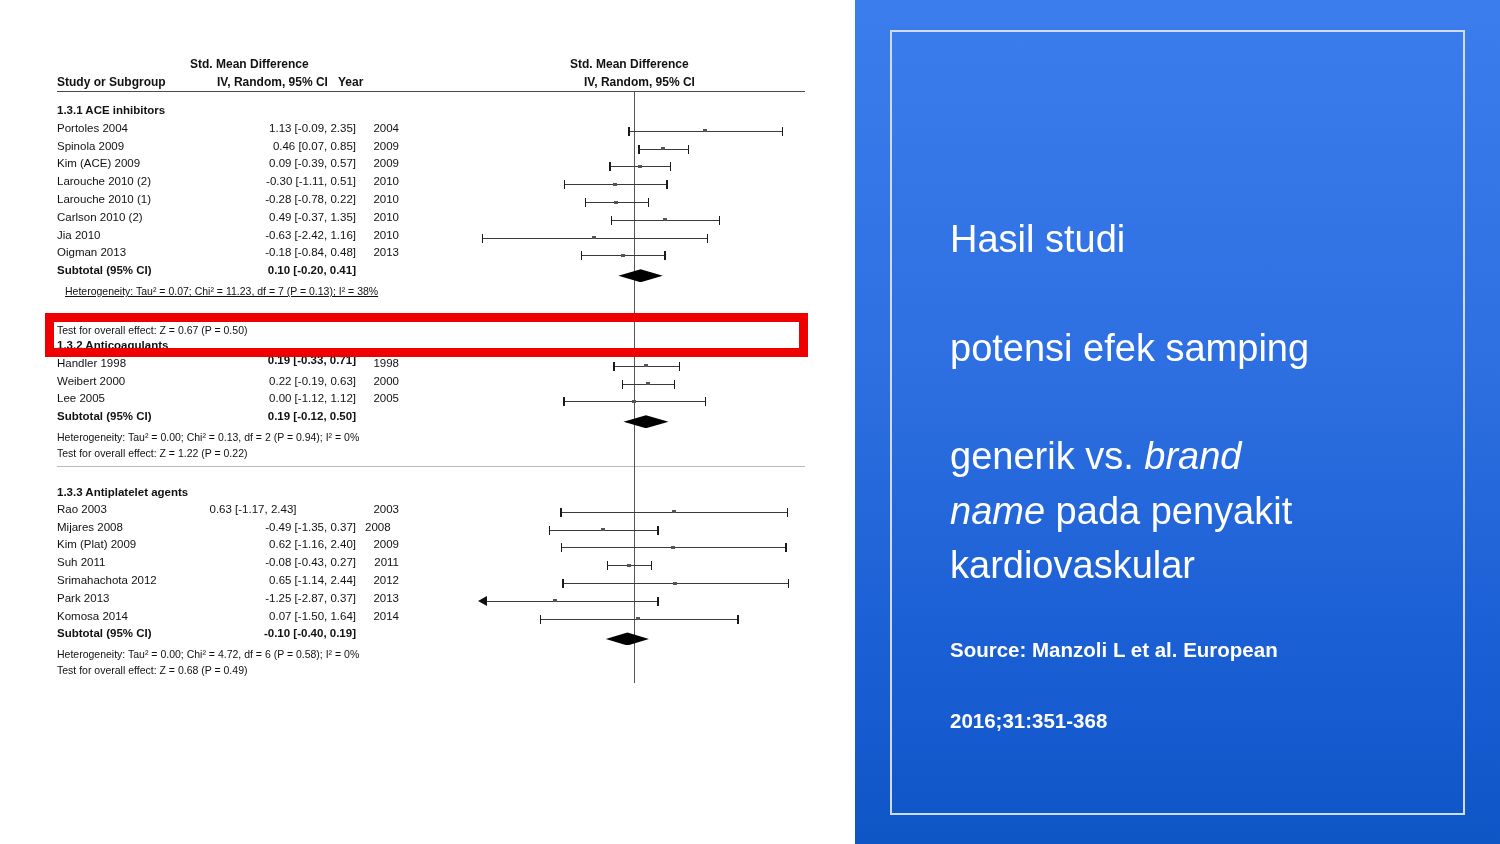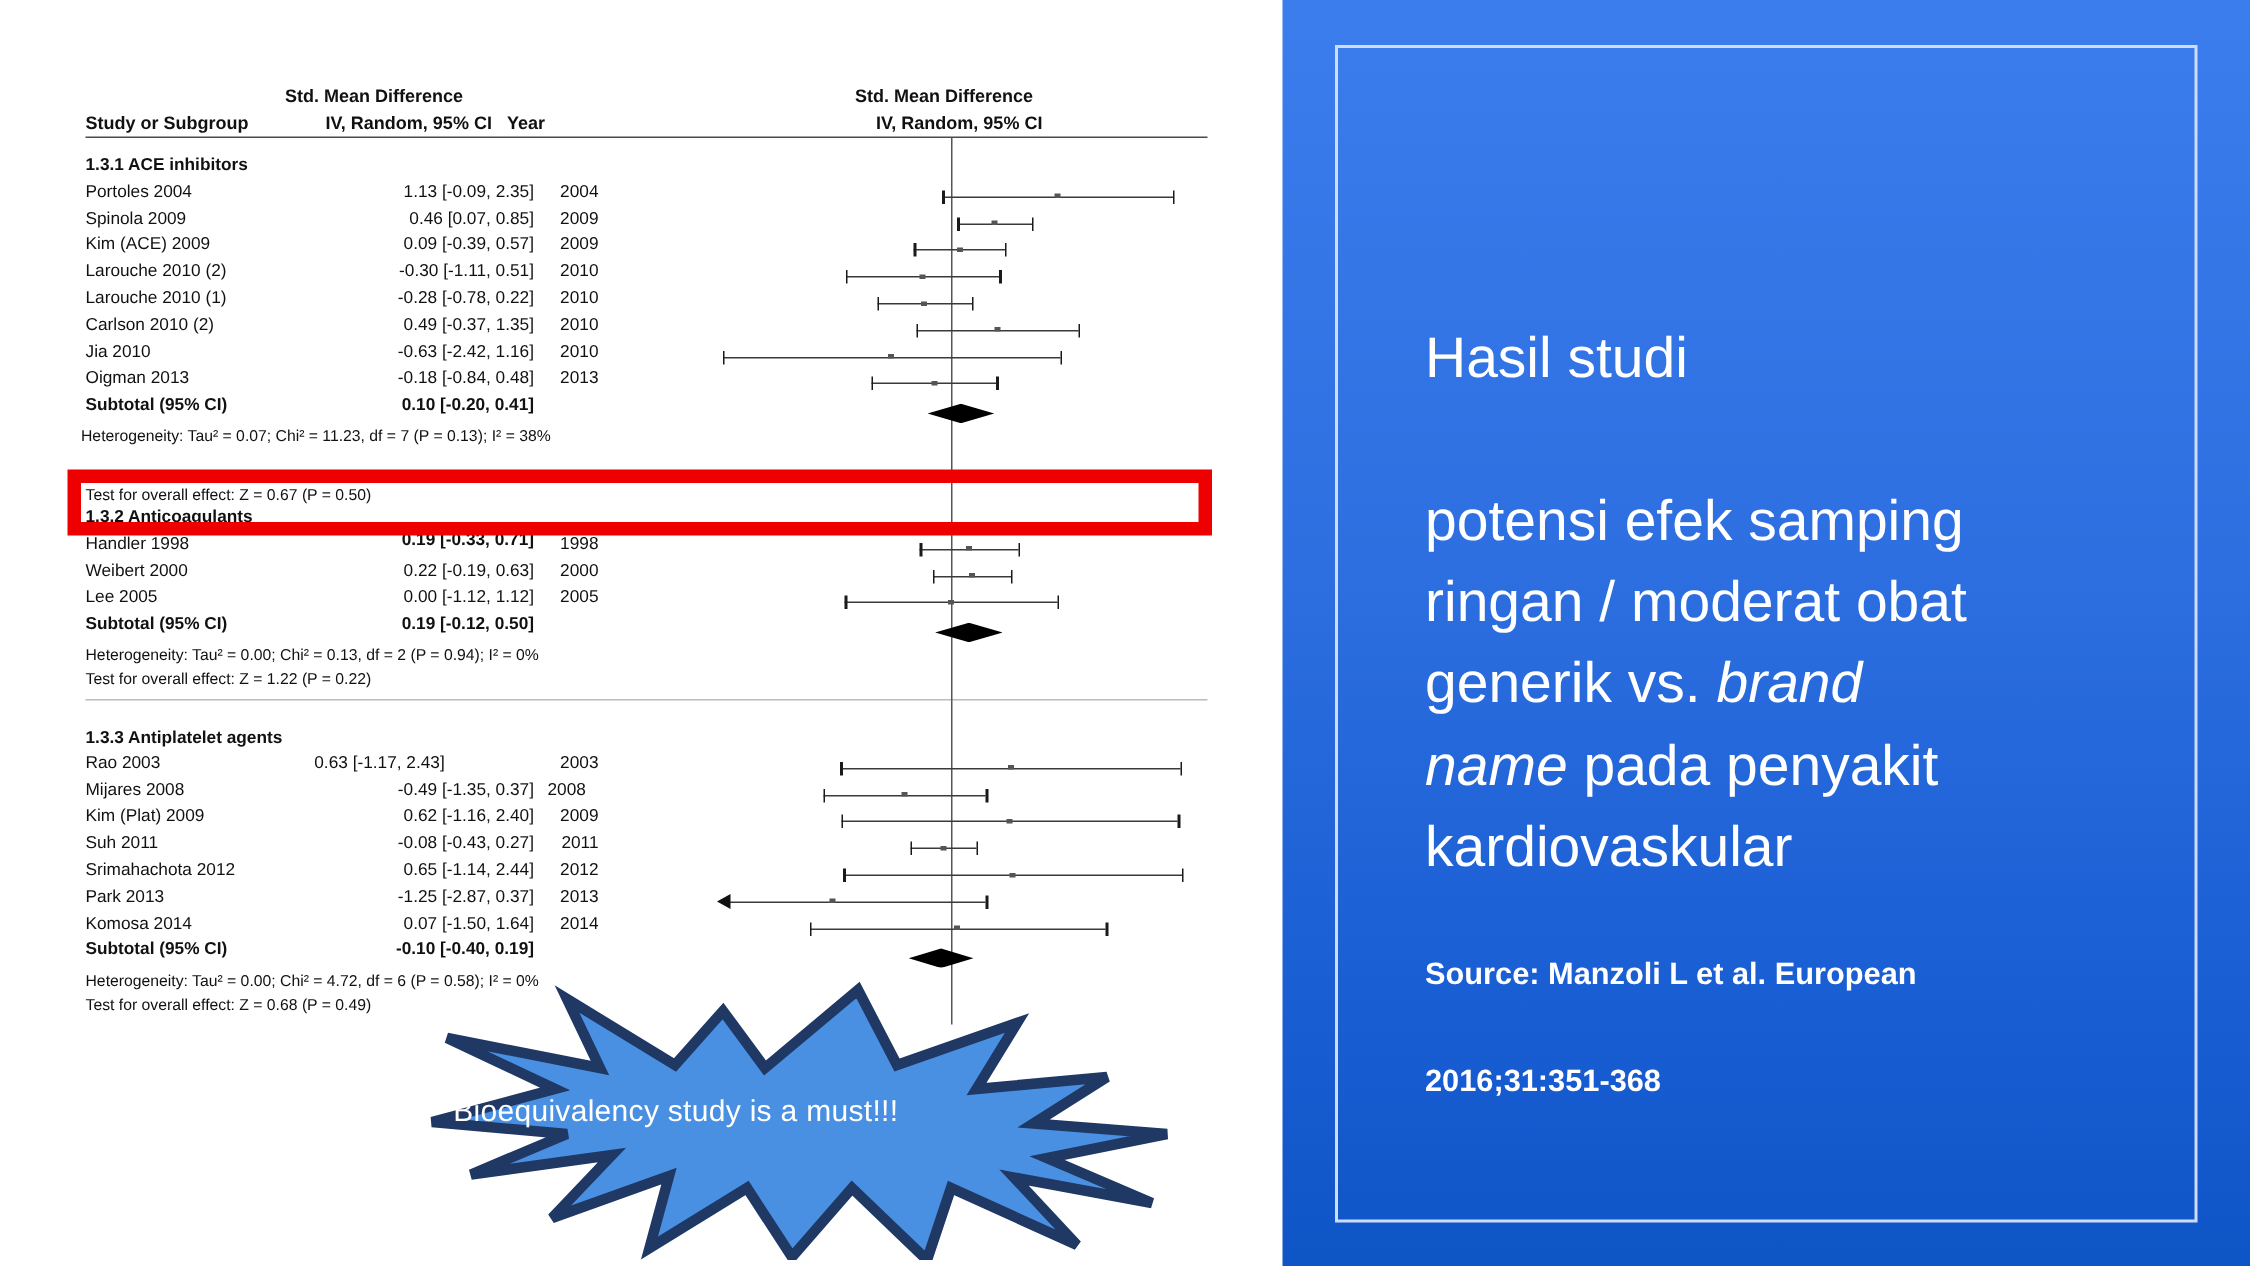--- a/index.html
+++ b/index.html
@@ -92,21 +92,21 @@
         <div class="fp-text col-eff" style="left:150px;top:211.80000000000007px;width:206px;text-align:right;">0.49 [-0.37, 1.35]</div>
         <div class="fp-text col-year" style="left:365px;top:211.80000000000007px;width:34px;text-align:right;">2010</div>
         <div class="fp-text col-study" style="left:57px;top:229.60000000000008px;">Jia 2010</div>
         <div class="fp-text col-eff" style="left:150px;top:229.60000000000008px;width:206px;text-align:right;">-0.63 [-2.42, 1.16]</div>
         <div class="fp-text col-year" style="left:365px;top:229.60000000000008px;width:34px;text-align:right;">2010</div>
         <div class="fp-text col-study" style="left:57px;top:247.4000000000001px;">Oigman 2013</div>
         <div class="fp-text col-eff" style="left:150px;top:247.4000000000001px;width:206px;text-align:right;">-0.18 [-0.84, 0.48]</div>
         <div class="fp-text col-year" style="left:365px;top:247.4000000000001px;width:34px;text-align:right;">2013</div>
         <div class="fp-text fp-bold" style="left:57px;top:265.2000000000001px;">Subtotal (95% CI)</div>
         <div class="fp-text fp-bold" style="left:150px;top:265.2000000000001px;width:206px;text-align:right;">0.10 [-0.20, 0.41]</div>
-        <div class="fp-text het" style="left:54px;top:286.0000000000001px;">Heterogeneity: Tau² = 0.07; Chi² = 11.23, df = 7 (P = 0.13); I² = 38%</div>
+        <div class="fp-text het" style="left:65px;top:286.0000000000001px;text-decoration:underline;">Heterogeneity: Tau² = 0.07; Chi² = 11.23, df = 7 (P = 0.13); I² = 38%</div>
         <div class="fp-text het" style="left:57px;top:302.0000000000001px;margin-top:23px;">Test for overall effect: Z = 0.67 (P = 0.50)</div>
         <div class="rule" style="left:57px;top:320.0000000000001px;width:748px;background:#bbb;"></div>
         <div class="fp-text fp-bold" style="left:57px;top:340.0000000000001px;">1.3.2 Anticoagulants</div>
         <div class="fp-text col-study" style="left:57px;top:357.8000000000001px;">Handler 1998</div>
         <div class="fp-text col-eff" style="left:150px;top:355px;width:206px;text-align:right;font-weight:bold;">0.19 [-0.33, 0.71]</div>
         <div class="fp-text col-year" style="left:365px;top:357.8000000000001px;width:34px;text-align:right;">1998</div>
         <div class="fp-text col-study" style="left:57px;top:375.60000000000014px;">Weibert 2000</div>
         <div class="fp-text col-eff" style="left:150px;top:375.60000000000014px;width:206px;text-align:right;">0.22 [-0.19, 0.63]</div>
         <div class="fp-text col-year" style="left:365px;top:375.60000000000014px;width:34px;text-align:right;">2000</div>
         <div class="fp-text col-study" style="left:57px;top:393.40000000000015px;">Lee 2005</div>
@@ -221,36 +221,30 @@
           <div class="ci" style="left:61.5px;top:526.5999999999999px;width:197.82px;"></div>
           <div class="tick" style="left:61.5px;top:522.5999999999999px;height:9px;"></div>
           <div class="tick" style="left:259.32px;top:522.5999999999999px;height:9px;"></div>
           <div class="marker" style="left:158.41px;top:525.0999999999999px;width:4px;height:3px;"></div>
           <div class="diamond" style="left:127.80000000000001px;top:540.3999999999999px;width:43.17px;height:13px;"></div>
         </div>
     </div>
 
     <div id="redbox" style="border-color: rgb(238, 0, 0);"></div>
 
-    <div id="burst">
-      <svg viewBox="0 0 745 188" preserveAspectRatio="none">
-        <polygon id="burst-poly" points="494,8 520,58 600,30 573,74 660,66 611,97 700,104 620,120 690,150 598,133 640,178 556,140 540,188 490,140 450,186 420,140 355,180 368,132 290,160 330,118 236,131 300,104 210,96 292,74 220,40 322,60 300,14 372,58 404,22 432,60" fill="#4a90e2" stroke="#1f3864" stroke-width="7" stroke-linejoin="miter"></polygon>
-      </svg>
-      <div id="burst-label">Bioequivalency study is a must!!!</div>
-    </div>
   </div>
 
   <div id="panel">
     <div id="panel-frame" style="border-color: rgb(207, 220, 247);"></div>
 
     <div id="panel-title">
       <span>Hasil studi</span><br>
       <br>
       <span>potensi efek samping</span><br>
-      <span>ringan / moderat obat</span><br>
+      <br>
       <span>generik vs. </span><span class="ital">brand</span><br>
       <span class="ital">name</span><span> pada penyakit</span><br>
       <span>kardiovaskular</span>
     </div>
 
     <div id="panel-source">
       <span>Source: Manzoli L et al. European</span><br>
       <br>
       <span>2016;31:351-368</span>
     </div>

